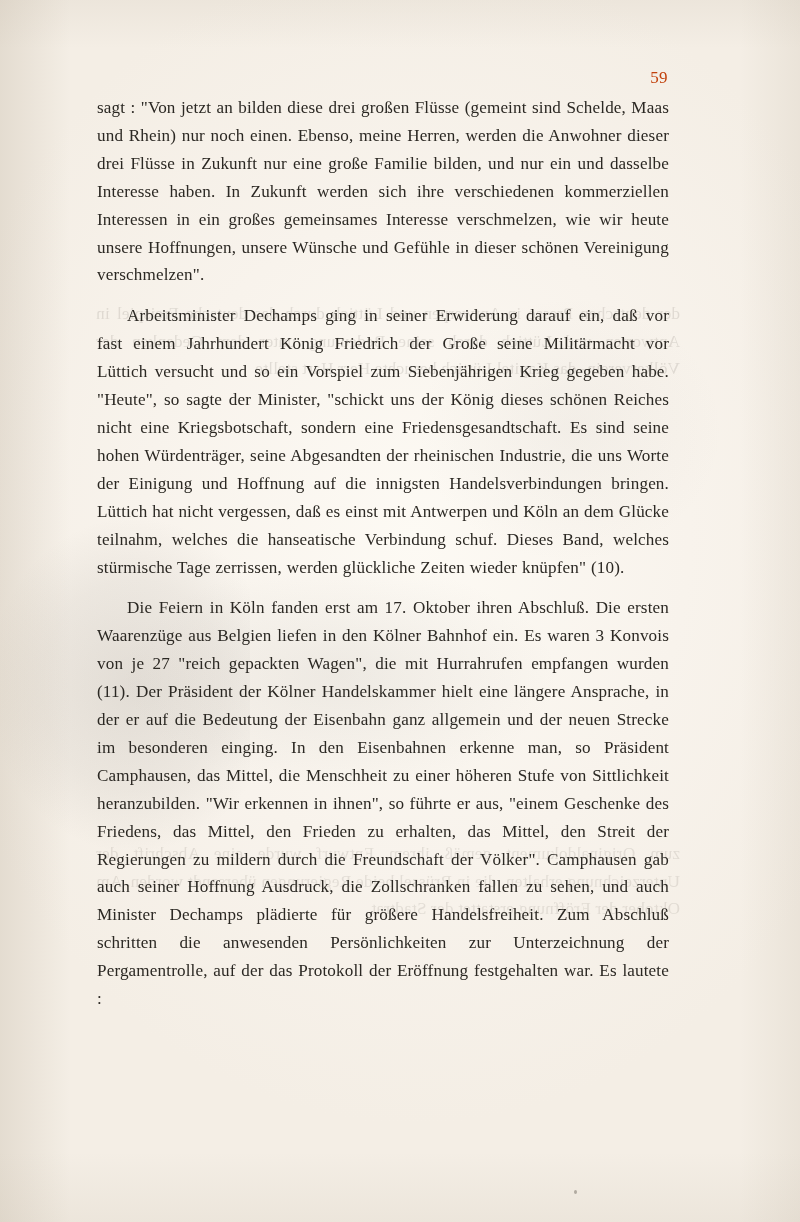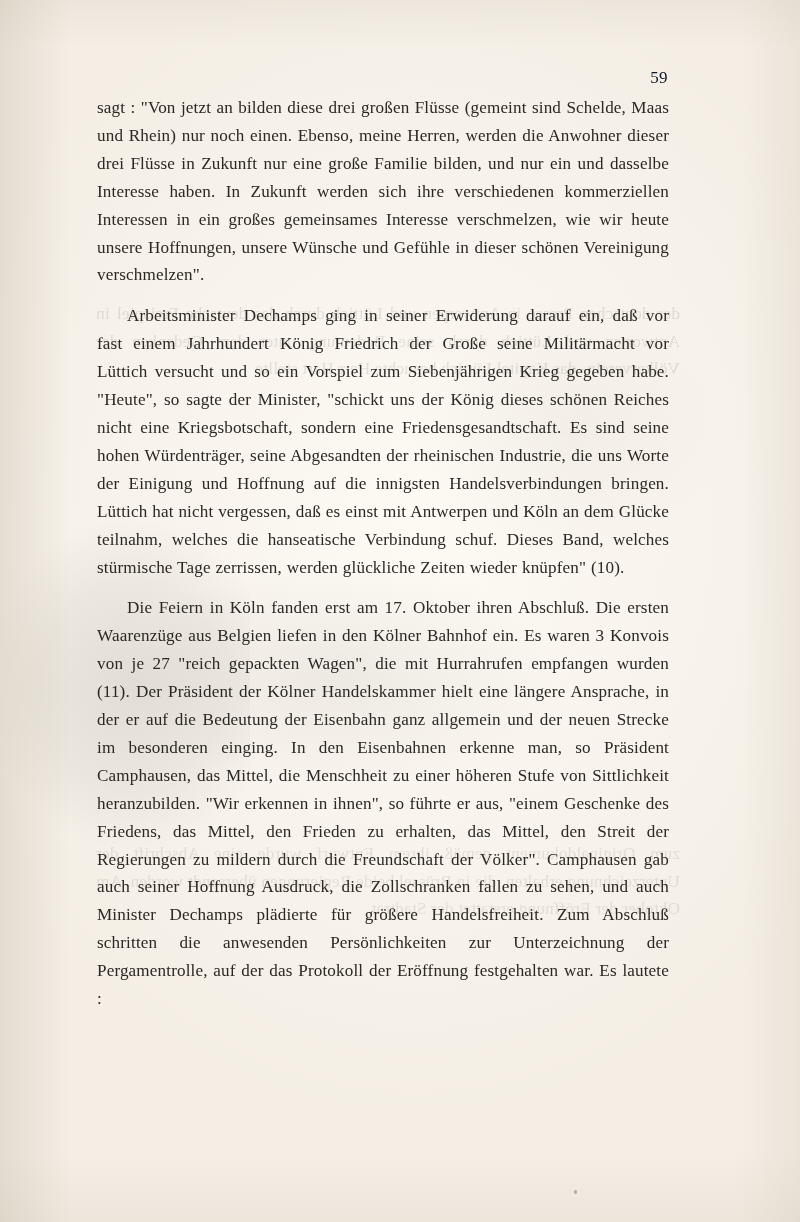--- a/index.html
+++ b/index.html
@@ -102,21 +102,21 @@
     color: rgba(70,64,56,.115);
   }
 
   
   .page-number {
     position: absolute;
     top: 68px;
     right: 132px;
     font-size: 17px;
     letter-spacing: .4px;
-    color: #0f172a;
+    color: #c2410c;
   }
 
   .textblock {
     position: absolute;
     left: 97px;
     top: 94px;
     width: 572px;
   }
 
   p.para {

